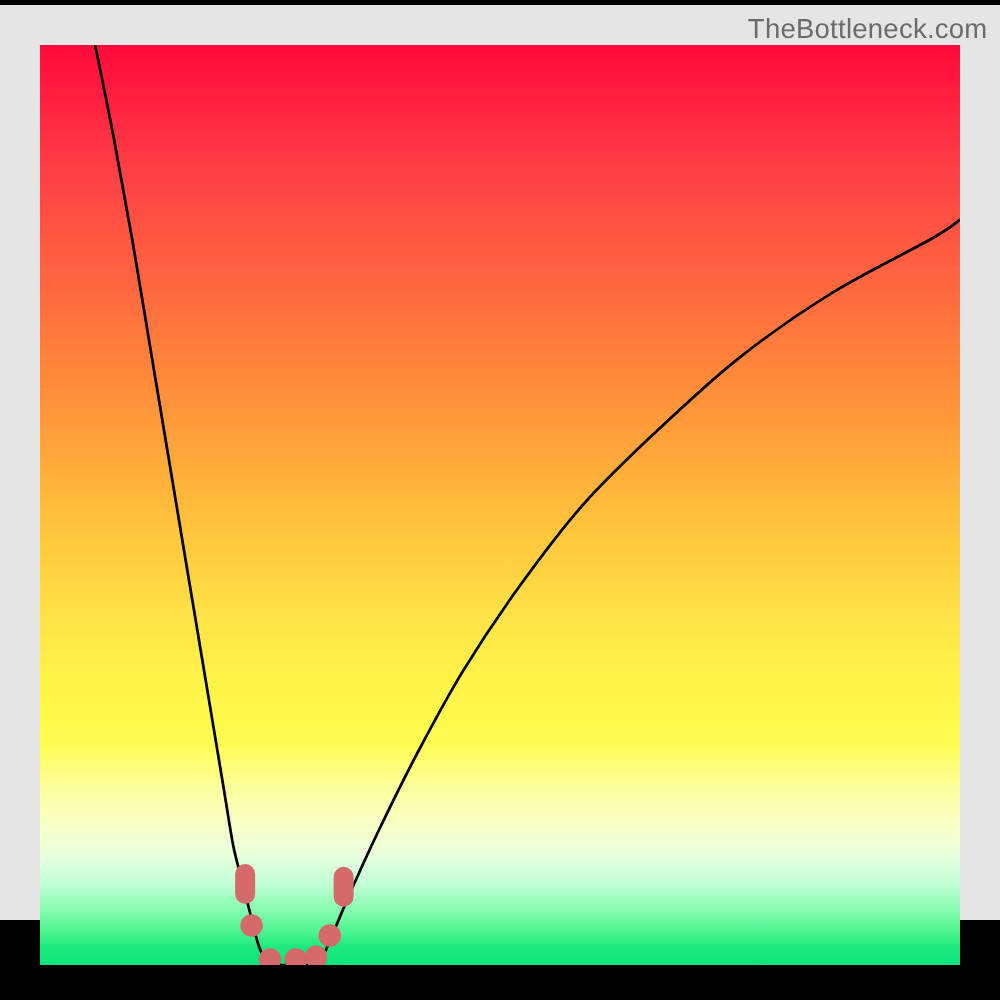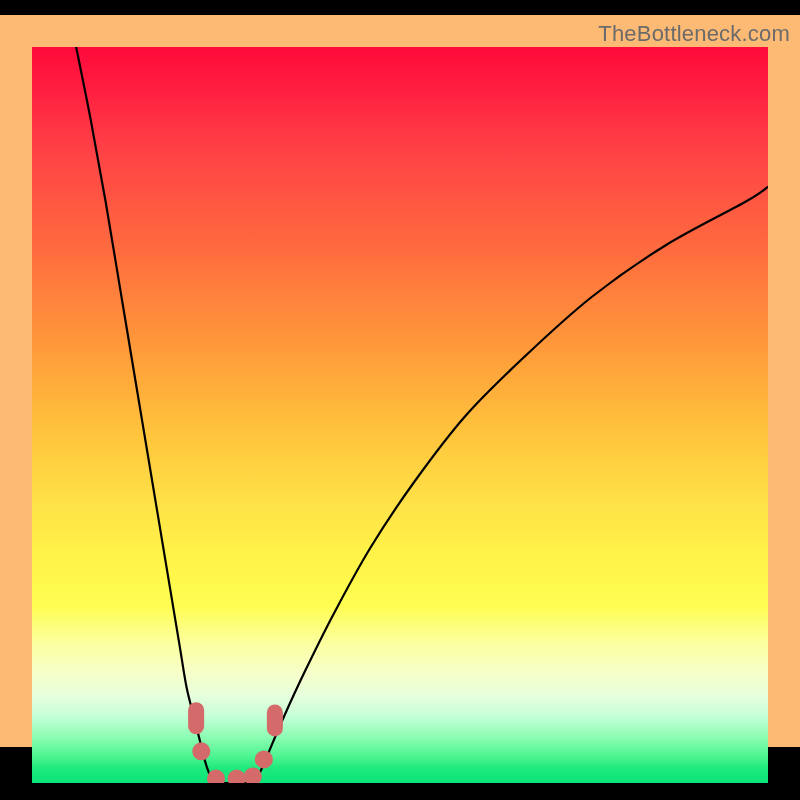--- a/index.html
+++ b/index.html
@@ -7,24 +7,24 @@
     padding: 0;
     width: 800px;
     height: 800px;
     overflow: hidden;
     background: #000;
     font-family: Arial, Helvetica, sans-serif;
   }
   .frame {
     position: absolute;
     left: 0;
-    top: 15px;
+    top: 4px;
     width: 800px;
     height: 732px;
-    background: #fdba74;
+    background: #e5e5e5;
   }
   .plot {
     position: absolute;
     left: 32px;
     top: 32px;
     width: 736px;
     height: 736px;
     
     background: linear-gradient(
       to bottom,

